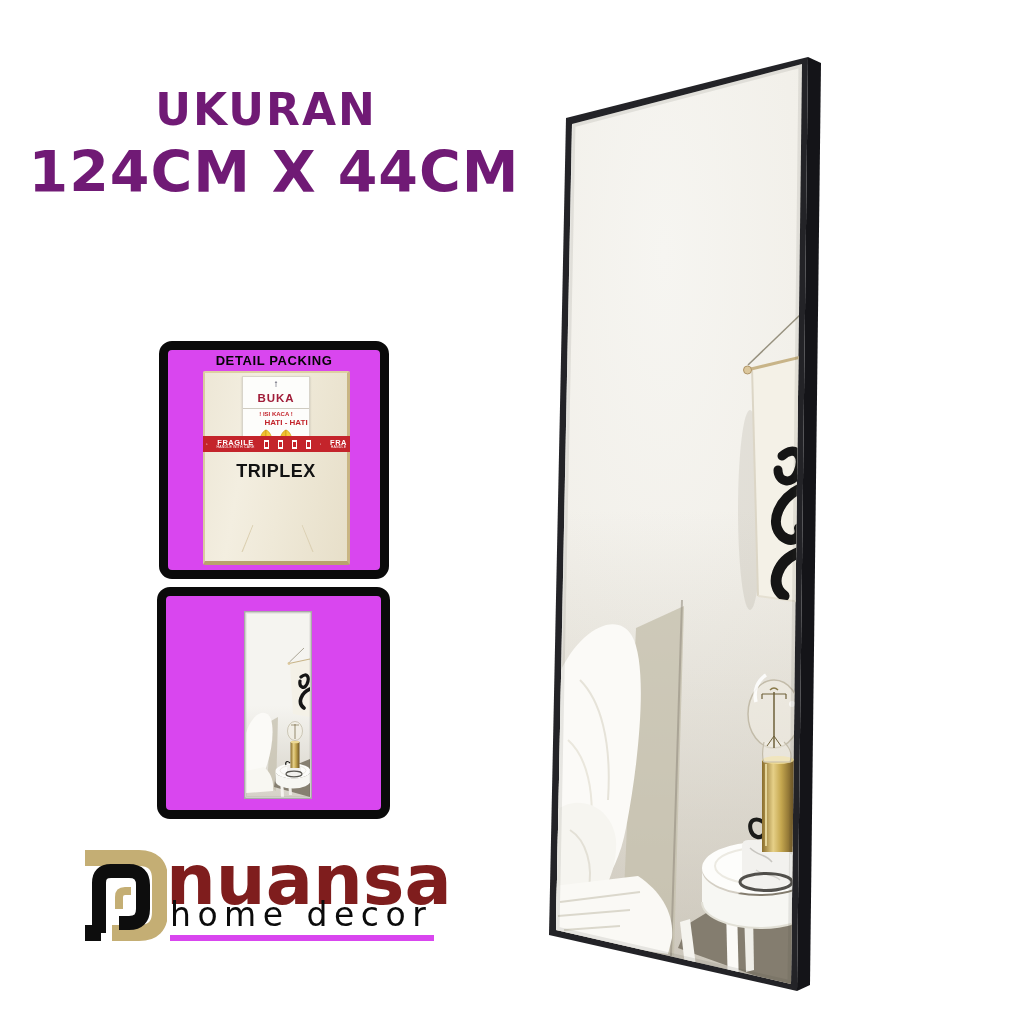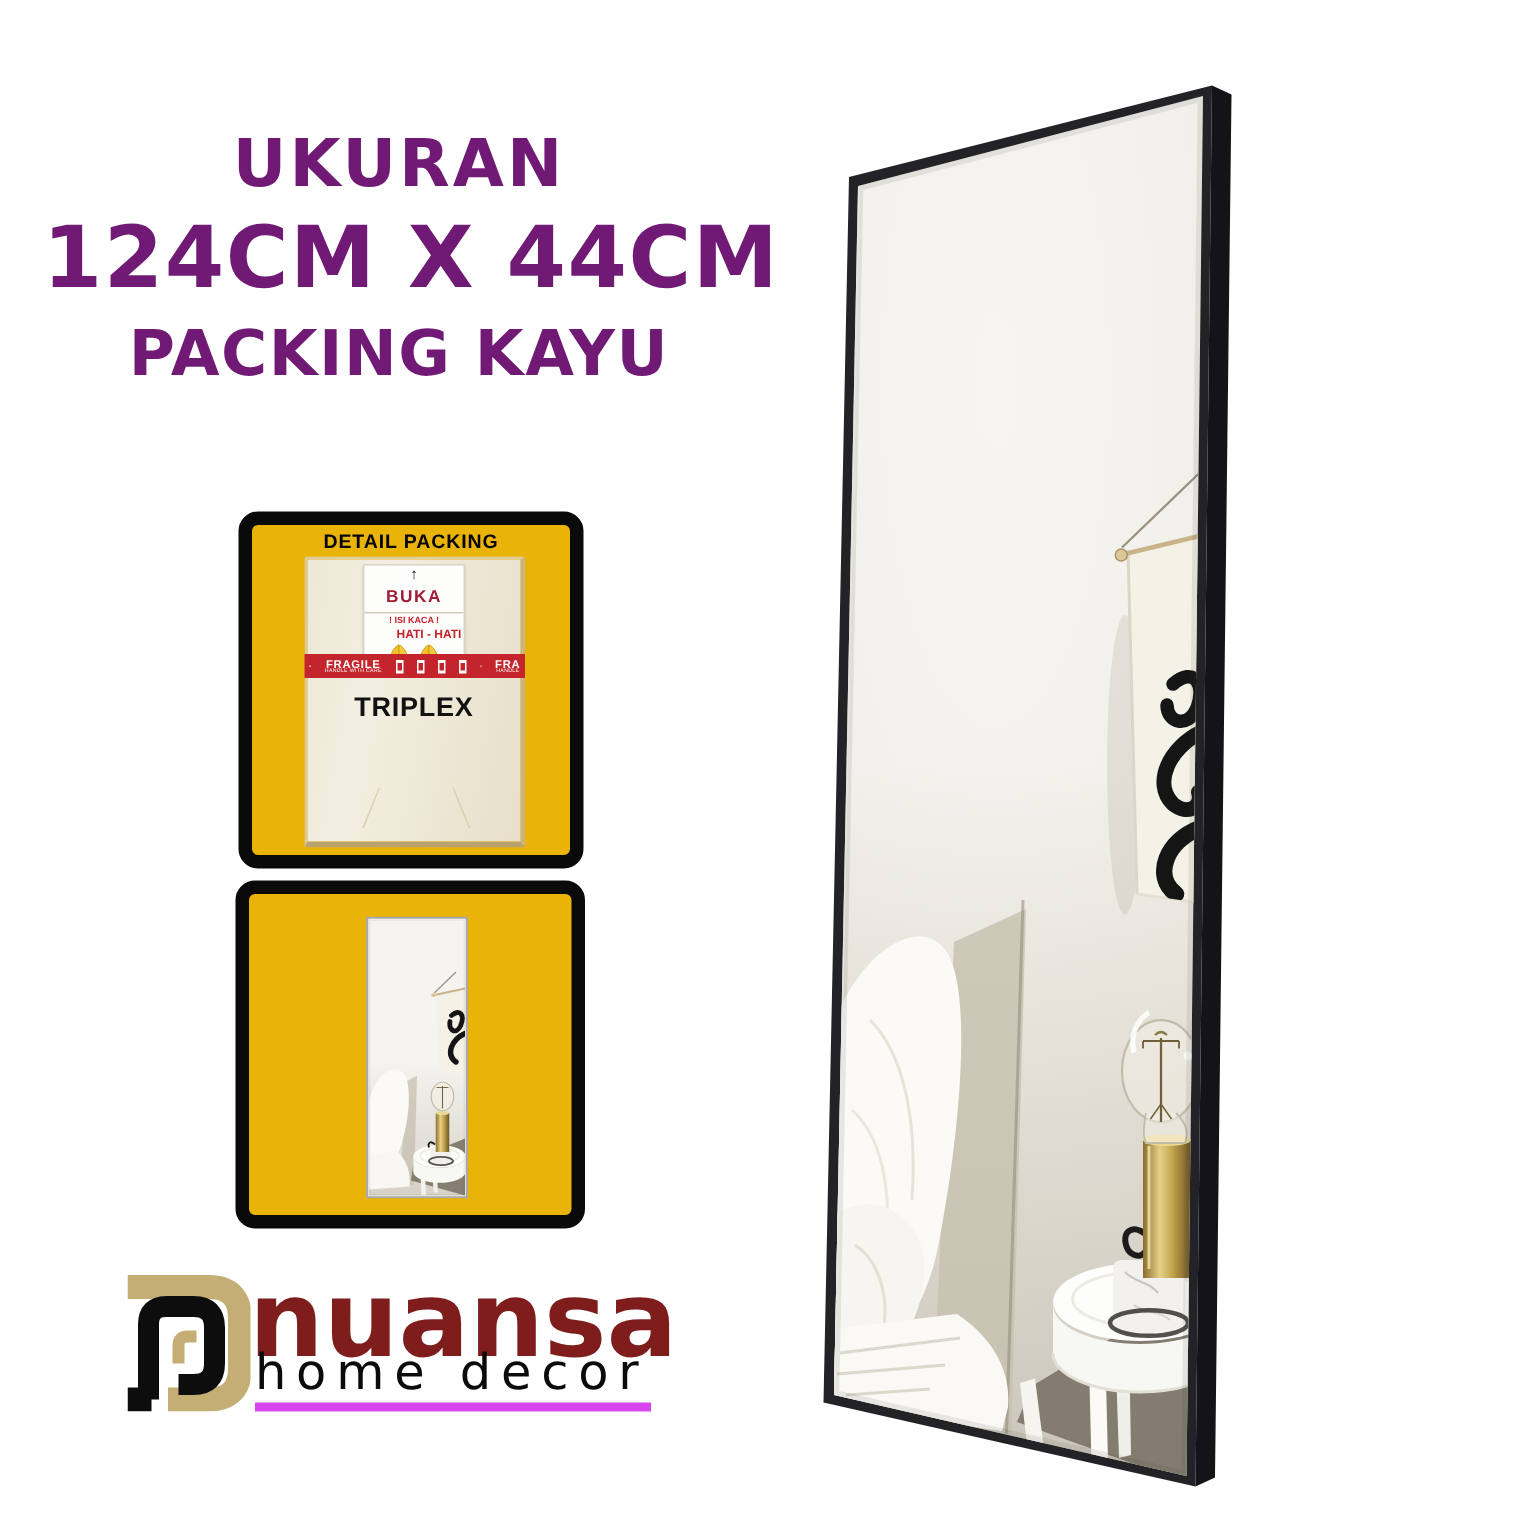--- a/index.html
+++ b/index.html
@@ -6,21 +6,21 @@
     font-family:"DejaVu Sans","Liberation Sans",sans-serif;}
 
   
   .header{position:absolute;left:0;top:84px;width:532px;text-align:center;color:#701a75;font-weight:bold;}
   .h-line1{font-size:44px;line-height:52px;letter-spacing:2px;}
   .h-line2{font-size:57px;line-height:72px;letter-spacing:1px;margin-left:16px;}
   .h-line3{font-size:42px;line-height:54px;letter-spacing:2px;}
   .h-line4{font-size:42px;line-height:56px;letter-spacing:1px;}
 
   
-  .frame-box{position:absolute;border:9px solid #0A0A0A;border-radius:13px;background:#eab308;box-sizing:border-box;}
+  .frame-box{position:absolute;border:9px solid #0A0A0A;border-radius:13px;background:#d946ef;box-sizing:border-box;}
   #box1{left:159px;top:341px;width:230px;height:238px;}
   #box2{left:157px;top:587px;width:233px;height:232px;}
   .box1-title{text-align:center;font-family:"Liberation Sans",sans-serif;font-weight:bold;font-size:13px;letter-spacing:.6px;margin-top:3px;color:#050505;}
 
   
   .package{position:absolute;left:35px;top:21px;width:142px;height:188px;border-radius:2px;
     background:linear-gradient(100deg,#EDE7D6 0%,#F3EEE0 30%,#EFE9D8 55%,#E7DFC9 100%);
     border-left:2px solid #D9CA9F;border-right:3px solid #C9B583;border-top:2px solid #DECFA2;border-bottom:4px solid #B9A26E;}
   .pkg-label{position:absolute;left:50%;transform:translateX(-50%);top:3px;width:66px;background:#FDFDFB;
     border:1px solid #D8D4CA;box-shadow:0 1px 2px rgba(0,0,0,.18);font-family:"Liberation Sans",sans-serif;
@@ -54,21 +54,20 @@
   
   .mirror-svg{position:absolute;left:520px;top:40px;}
   .mini-mirror{position:absolute;left:78px;top:15px;}
 </style>
 </head>
 <body>
 
 <div class="header">
   <div class="h-line1">UKURAN</div>
   <div class="h-line2">124CM X 44CM</div>
-  <div class="h-line4">PACKING KAYU</div>
 </div>
 
 <div id="box1" class="frame-box">
   <div class="box1-title">DETAIL PACKING</div>
 
   <div class="package">
     <div class="pkg-label">
       <div class="pkg-sec1">
         <span class="arrow-up">↑</span>
         <span class="buka">BUKA</span>

